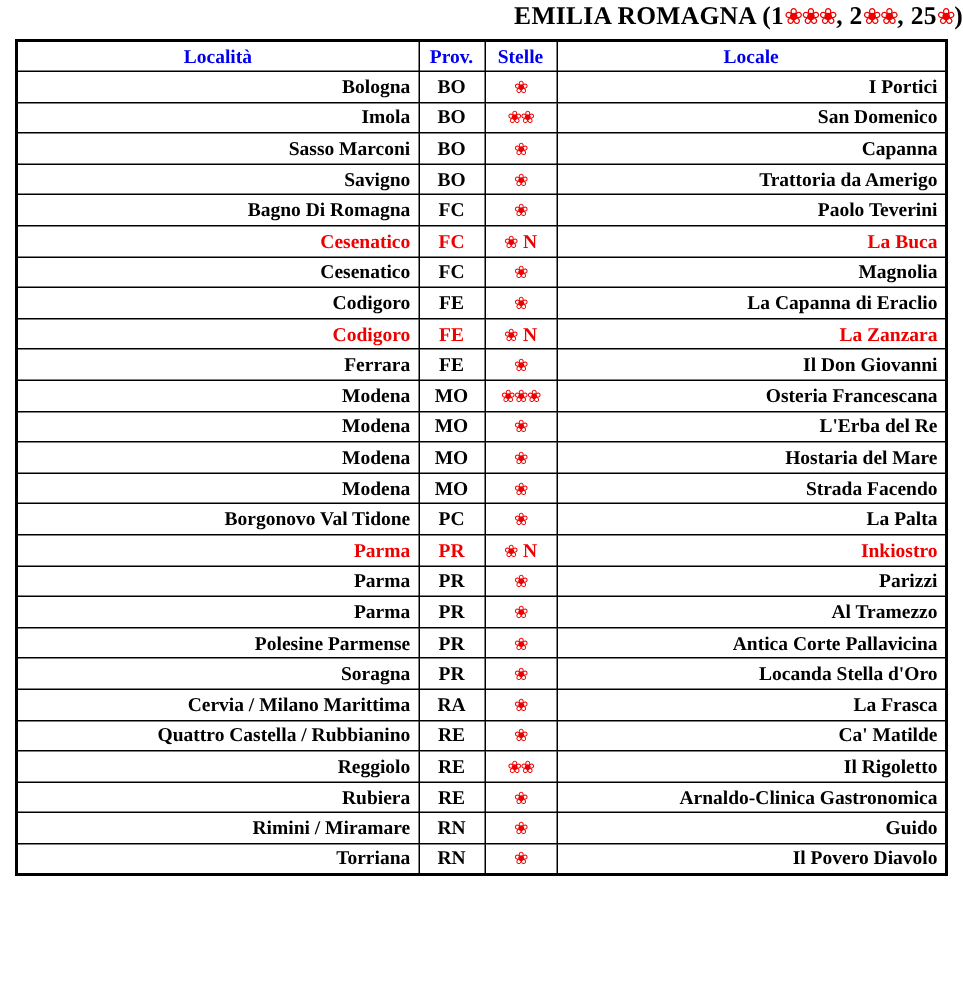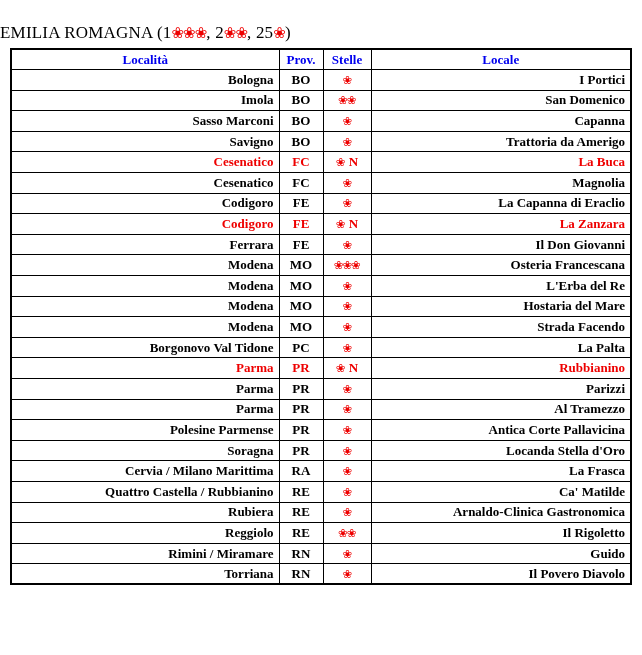--- a/index.html
+++ b/index.html
@@ -16,23 +16,23 @@
     font-family: "Liberation Serif", "DejaVu Serif", serif;
   }
   .page {
     position: relative;
     width: 642px;
     height: 655px;
     background: #ffffff;
     overflow: hidden;
   }
   .title {
-    padding-top: 23px;
-    text-align: left;
-    font-weight: normal;
+    padding-top: 1px;
+    text-align: right;
+    font-weight: bold;
     font-size: 17px;
     color: var(--color-text);
     letter-spacing: 0.2px;
   }
   .title .star { font-size: 15px; }
   table.stars-table {
     border-collapse: collapse;
     table-layout: fixed;
     width: 620px;
     margin: 5px auto 0 auto;
@@ -106,20 +106,26 @@
           <td class="c-prov">BO</td>
           <td class="c-stelle"><span class="star">❀</span></td>
           <td class="c-locale">Capanna</td>
         </tr>
         <tr>
           <td class="c-localita">Savigno</td>
           <td class="c-prov">BO</td>
           <td class="c-stelle"><span class="star">❀</span></td>
           <td class="c-locale">Trattoria da Amerigo</td>
         </tr>
+        <tr>
+          <td class="c-localita">Bagno Di Romagna</td>
+          <td class="c-prov">FC</td>
+          <td class="c-stelle"><span class="star">❀</span></td>
+          <td class="c-locale">Paolo Teverini</td>
+        </tr>
         <tr class="highlighted">
           <td class="c-localita">Cesenatico</td>
           <td class="c-prov">FC</td>
           <td class="c-stelle"><span class="star">❀</span><span class="new-marker">N</span></td>
           <td class="c-locale">La Buca</td>
         </tr>
         <tr>
           <td class="c-localita">Cesenatico</td>
           <td class="c-prov">FC</td>
           <td class="c-stelle"><span class="star">❀</span></td>
@@ -170,21 +176,21 @@
         <tr>
           <td class="c-localita">Borgonovo Val Tidone</td>
           <td class="c-prov">PC</td>
           <td class="c-stelle"><span class="star">❀</span></td>
           <td class="c-locale">La Palta</td>
         </tr>
         <tr class="highlighted">
           <td class="c-localita">Parma</td>
           <td class="c-prov">PR</td>
           <td class="c-stelle"><span class="star">❀</span><span class="new-marker">N</span></td>
-          <td class="c-locale">Rubbianino</td>
+          <td class="c-locale">Inkiostro</td>
         </tr>
         <tr>
           <td class="c-localita">Parma</td>
           <td class="c-prov">PR</td>
           <td class="c-stelle"><span class="star">❀</span></td>
           <td class="c-locale">Parizzi</td>
         </tr>
         <tr>
           <td class="c-localita">Parma</td>
           <td class="c-prov">PR</td>
@@ -207,32 +213,32 @@
           <td class="c-localita">Cervia / Milano Marittima</td>
           <td class="c-prov">RA</td>
           <td class="c-stelle"><span class="star">❀</span></td>
           <td class="c-locale">La Frasca</td>
         </tr>
         <tr>
           <td class="c-localita">Quattro Castella / Rubbianino</td>
           <td class="c-prov">RE</td>
           <td class="c-stelle"><span class="star">❀</span></td>
           <td class="c-locale">Ca' Matilde</td>
-        </tr>
-        <tr>
-          <td class="c-localita">Rubiera</td>
-          <td class="c-prov">RE</td>
-          <td class="c-stelle"><span class="star">❀</span></td>
-          <td class="c-locale">Arnaldo-Clinica Gastronomica</td>
         </tr>
         <tr>
           <td class="c-localita">Reggiolo</td>
           <td class="c-prov">RE</td>
           <td class="c-stelle"><span class="star">❀❀</span></td>
           <td class="c-locale">Il Rigoletto</td>
+        </tr>
+        <tr>
+          <td class="c-localita">Rubiera</td>
+          <td class="c-prov">RE</td>
+          <td class="c-stelle"><span class="star">❀</span></td>
+          <td class="c-locale">Arnaldo-Clinica Gastronomica</td>
         </tr>
         <tr>
           <td class="c-localita">Rimini / Miramare</td>
           <td class="c-prov">RN</td>
           <td class="c-stelle"><span class="star">❀</span></td>
           <td class="c-locale">Guido</td>
         </tr>
         <tr>
           <td class="c-localita">Torriana</td>
           <td class="c-prov">RN</td>

